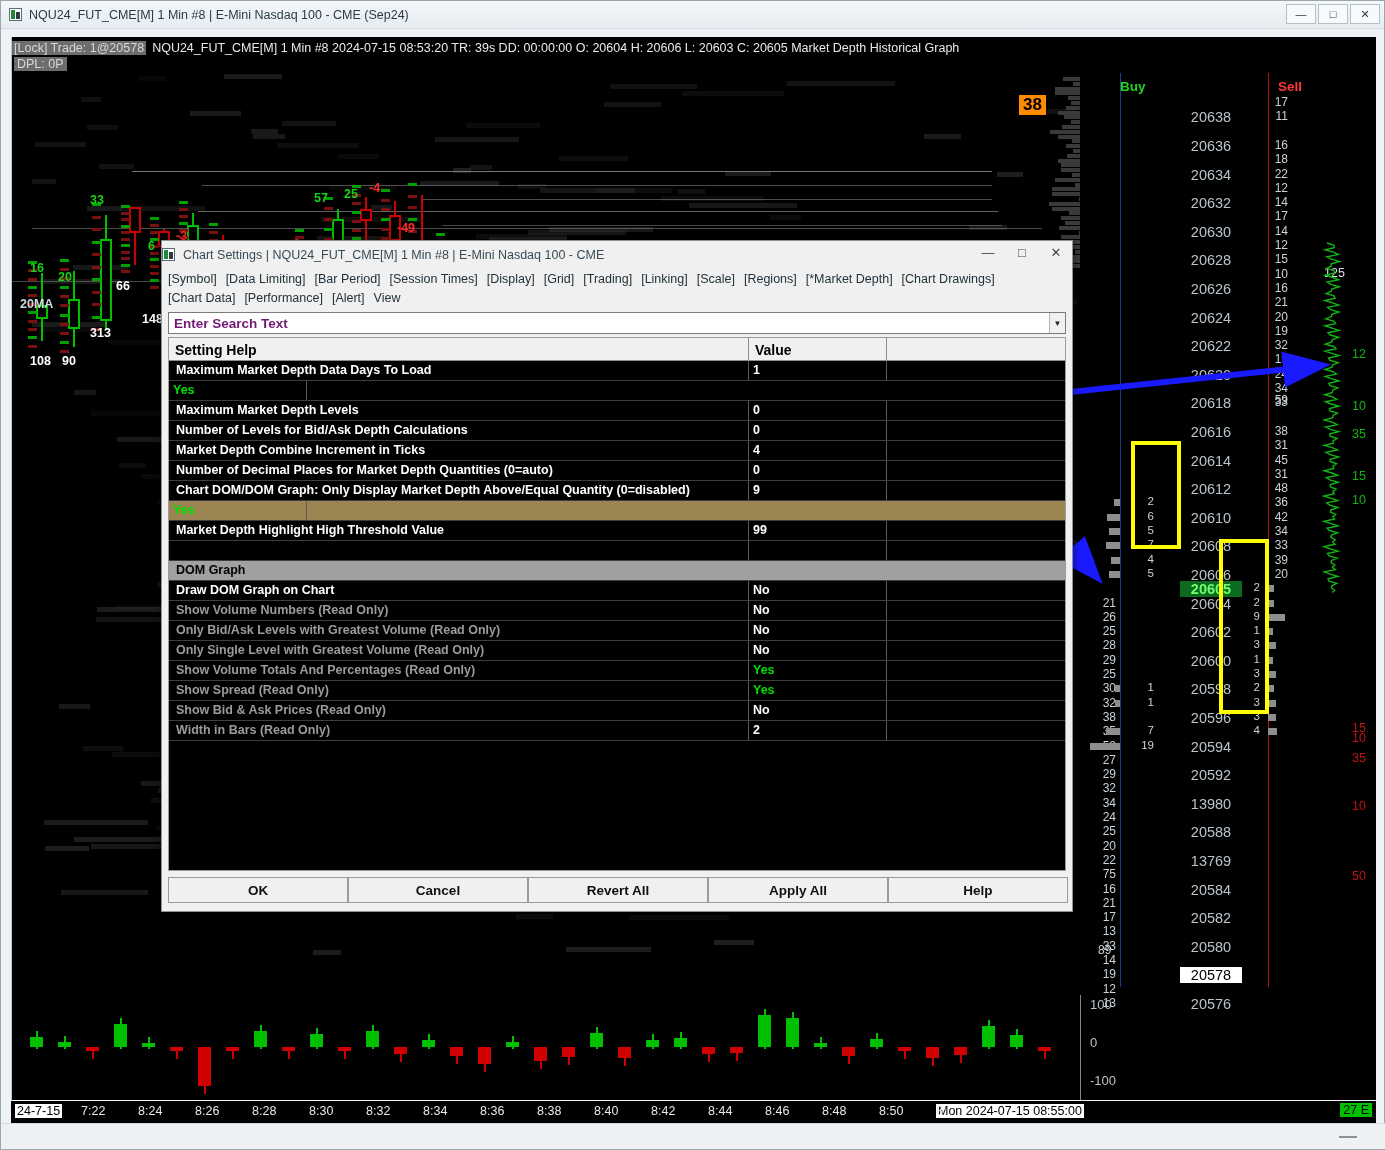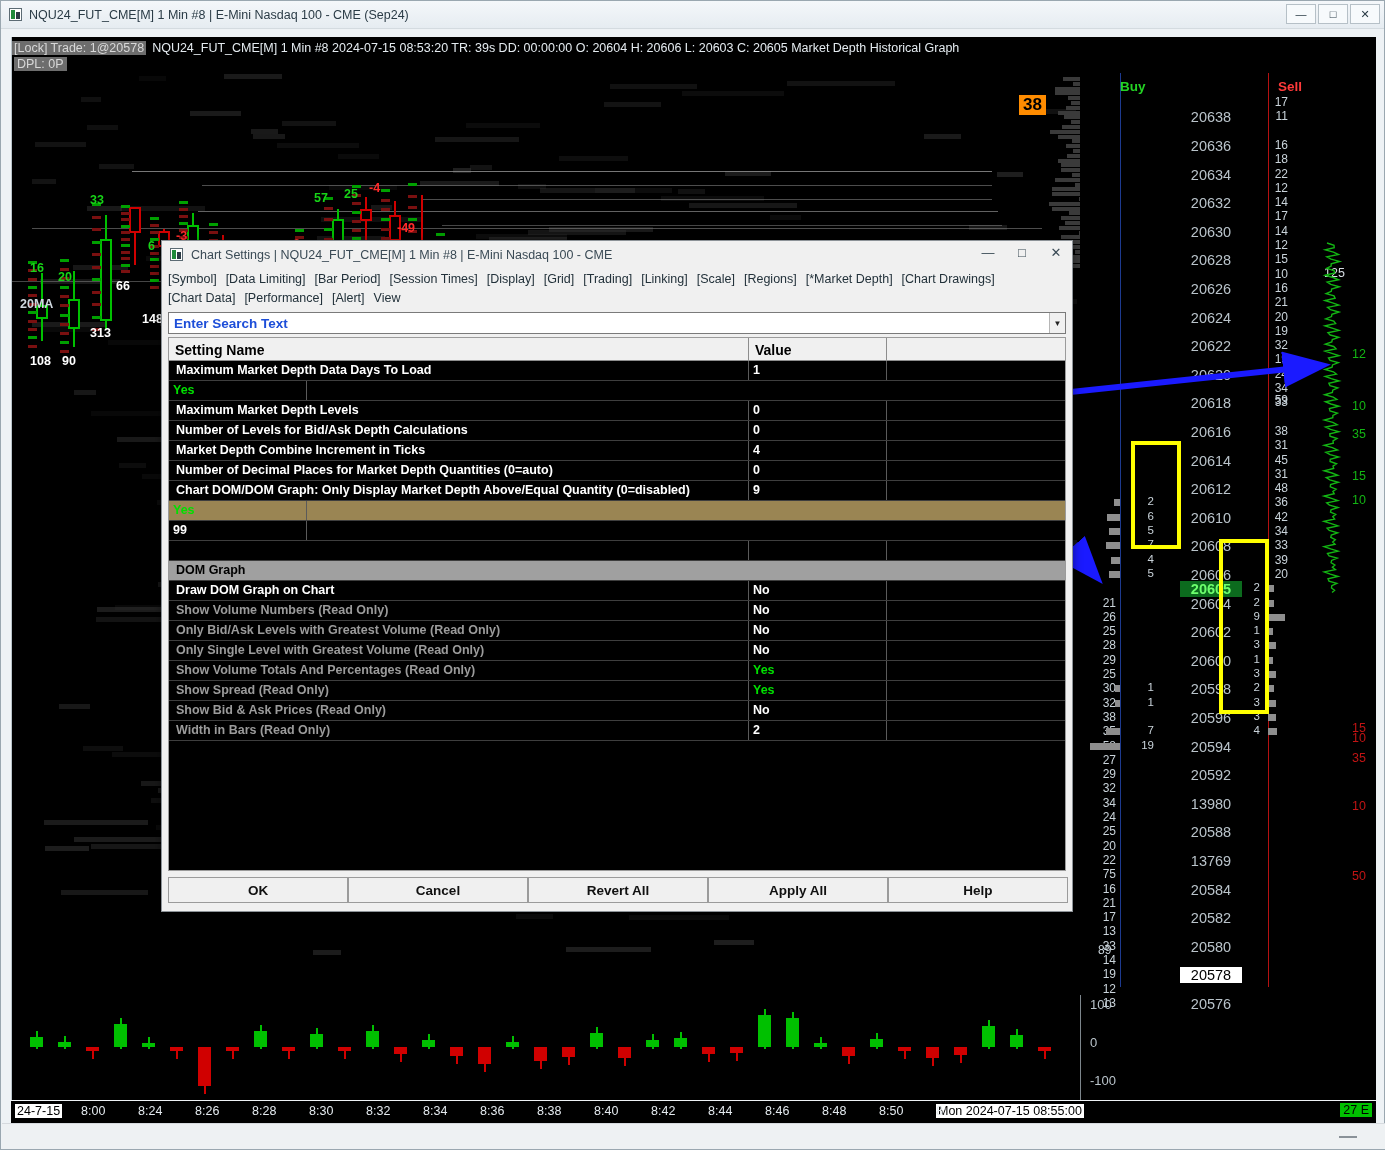--- a/index.html
+++ b/index.html
@@ -111,32 +111,32 @@
     letter-spacing:1px; font-family:"Liberation Serif", serif; font-weight:300;
   }
   .yellow-box{ position:absolute; border:4px solid #ffff00; }
   svg.anno{ position:absolute; left:0; top:0; width:1385px; height:1150px; pointer-events:none; }
   
   #settings-dialog{
     position:absolute; left:160px; top:239px; width:912px; height:672px;
     background:#f0f0f0; border:1px solid #8d9398;
     box-shadow:0 2px 9px rgba(0,0,0,.45);
   }
-  #dlg-title{ height:27px; display:flex; align-items:center; padding-left:8px; background:#f0f0f0;}
+  #dlg-title{ height:27px; display:flex; align-items:center; background:#f0f0f0;}
   #dlg-title .dicon{ width:13px; height:13px; margin-right:8px; background:#fff;border:1px solid #5c6b74; position:relative;}
   #dlg-title .dicon:before{content:"";position:absolute;left:1px;top:1px;width:4px;height:9px;background:#1f8a3a;}
   #dlg-title .dicon:after{content:"";position:absolute;left:6px;top:3px;width:4px;height:7px;background:#2b3a44;}
   #dlg-title .dtext{ font-size:12.5px; color:#3a4a55;}
   .dlgbtns{ position:absolute; right:6px; top:4px; display:flex; gap:14px; color:#3a4a55; font-size:13px;}
   .dlgbtns div{ width:20px; text-align:center; cursor:default;}
   #dlg-menu{ padding:2px 6px 0 6px; font-size:12.5px; color:#22313a; line-height:19px;}
   #dlg-menu span{ margin-right:9px; white-space:nowrap;}
   #search-row{ margin:4px 6px 0 6px; height:22px; border:1px solid #7a7a7a; background:#fff; display:flex; align-items:center;}
   #search-row input{
-    border:0; outline:0; flex:1; font-size:13.5px; font-weight:bold; color:#1d4ed8;
+    border:0; outline:0; flex:1; font-size:13.5px; font-weight:bold; color:#701a75;
     padding-left:5px; font-family:"Liberation Sans", sans-serif; background:transparent;
   }
   #search-arrow{ width:16px; height:20px; border-left:1px solid #b6b6b6; background:#f0f0f0;
                  display:flex; align-items:center; justify-content:center; font-size:8px; color:#222;}
   
   #tbl{ margin:3px 6px 0 6px; border:1px solid #9b9b9b; background:#000; height:534px; position:relative;}
   .thead{ display:flex; height:23px; background:#f0f0f0; border-bottom:1px solid #8d8d8d;}
   .thead div{ font-size:14px; font-weight:bold; color:#000; padding:2px 0 0 6px; display:flex; align-items:center;}
   .th-name{ width:580px; border-right:1px solid #8d8d8d;}
   .th-val{ width:138px; border-right:1px solid #8d8d8d;}
@@ -1285,21 +1285,21 @@
       <span style="top:2px;">100</span>
       <span style="top:40px;">0</span>
       <span style="top:78px;">-100</span>
     </div>
   </div>
 
   <div id="time-axis">
     <span class="ta-hl" style="left:4px;">24-7-15</span>
     <span id="crosshair-time" class="ta-hl" style="left:925px;">Mon 2024-07-15  08:55:00</span>
     <div id="ta-labels">
-        <span style="left: 70px;">8:00</span>
+        <span style="left: 70px;">7:22</span>
         <span style="left: 127px;">8:24</span>
         <span style="left: 184px;">8:26</span>
         <span style="left: 241px;">8:28</span>
         <span style="left: 298px;">8:30</span>
         <span style="left: 355px;">8:32</span>
         <span style="left: 412px;">8:34</span>
         <span style="left: 469px;">8:36</span>
         <span style="left: 526px;">8:38</span>
         <span style="left: 583px;">8:40</span>
         <span style="left: 640px;">8:42</span>
@@ -1343,21 +1343,21 @@
 
     <div id="dlg-menu"><span>[Symbol]</span><span>[Data Limiting]</span><span>[Bar Period]</span><span>[Session Times]</span><span>[Display]</span><span>[Grid]</span><span>[Trading]</span><span>[Linking]</span><span>[Scale]</span><span>[Regions]</span><span>[*Market Depth]</span><span>[Chart Drawings]</span><br><span>[Chart Data]</span><span>[Performance]</span><span>[Alert]</span><span>View</span></div>
 
     <div id="search-row">
       <input id="search-input" type="text" value="Enter Search Text" style="">
       <div id="search-arrow">▼</div>
     </div>
 
     <div id="tbl">
       <div class="thead">
-        <div class="th-name">Setting Name</div>
+        <div class="th-name">Setting Help</div>
         <div class="th-val">Value</div>
         <div class="th-x"></div>
       </div>
       <div id="tbody">
           <div class="trow">
             <div class="c1">Maximum Market Depth Data Days To Load</div>
             <div class="c2">1</div>
             <div class="c3"></div>
           </div>
           <div class="trow">
@@ -1387,20 +1387,21 @@
           <div class="trow">
             <div class="c1">Chart DOM/DOM Graph: Only Display Market Depth Above/Equal Quantity (0=disabled)</div>
             <div class="c2">9</div>
             <div class="c3"></div>
           </div>
           <div class="trow highlight">
             <div class="c2 val-yes">Yes</div>
             <div class="c3"></div>
           </div>
           <div class="trow">
+            <div class="c1">Market Depth Highlight High Threshold Value</div>
             <div class="c2">99</div>
             <div class="c3"></div>
           </div>
           <div class="trow" style="border-bottom: 1px solid rgb(62, 62, 62);">
             <div class="c1"></div>
             <div class="c2"></div>
             <div class="c3"></div>
           </div>
           <div class="trow section">
             <div class="c1">DOM Graph</div>

